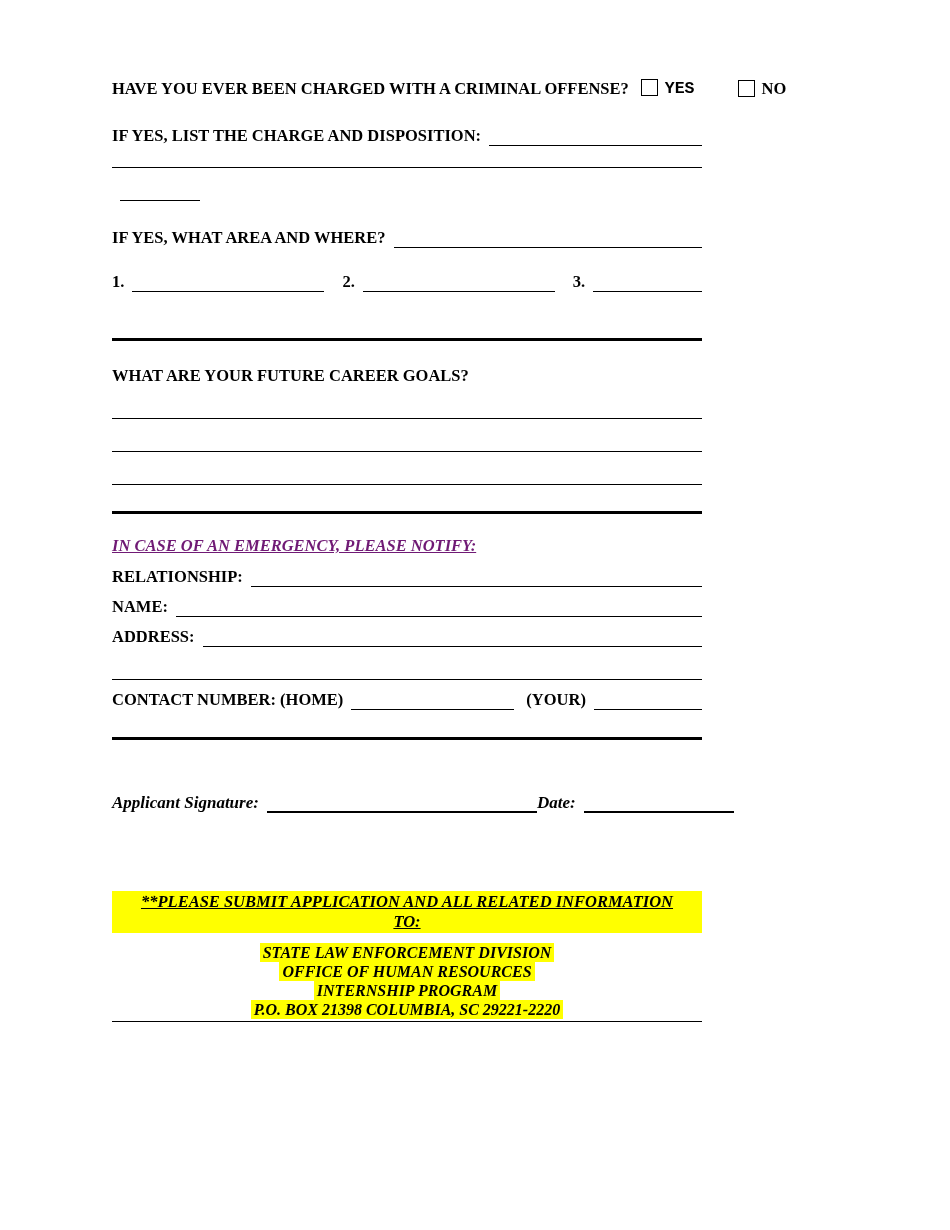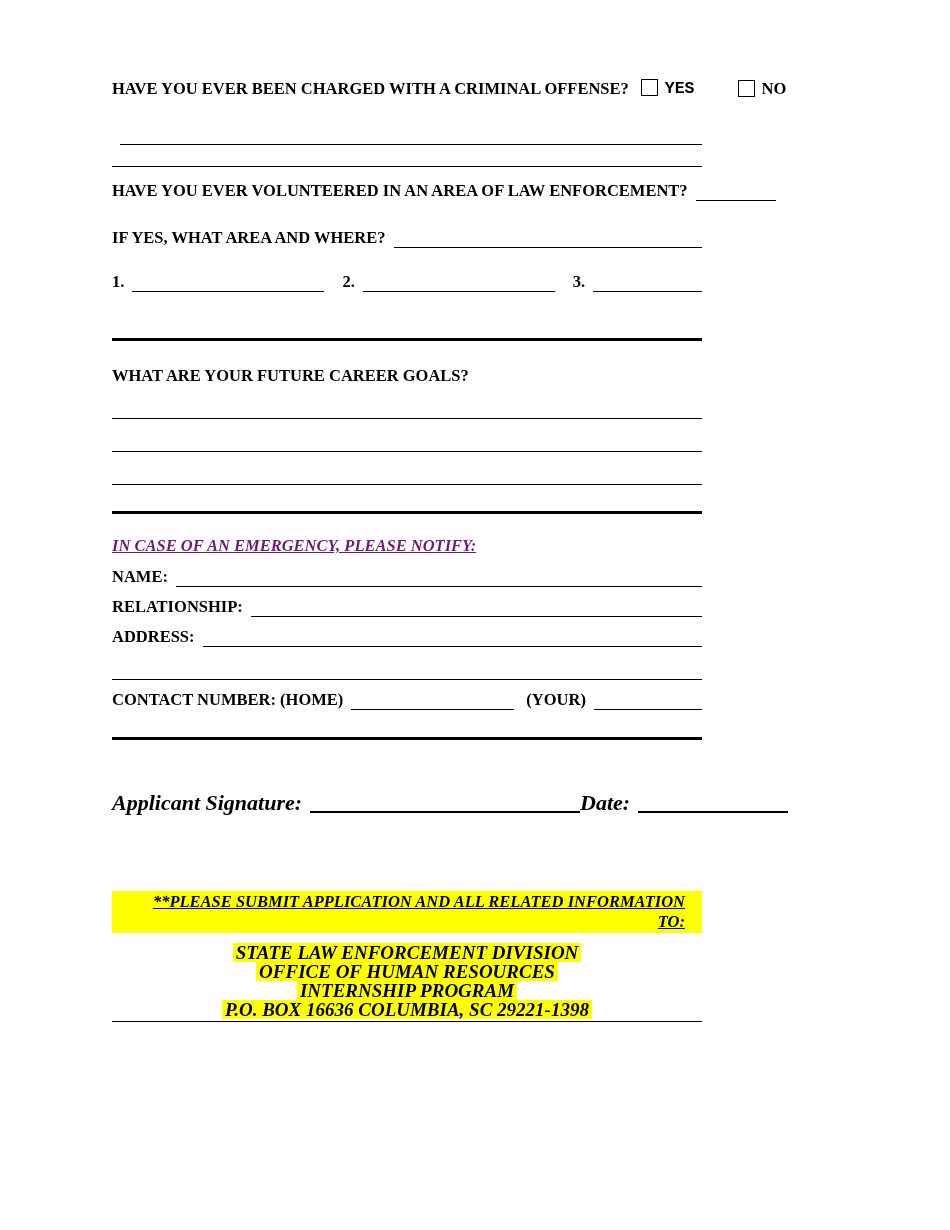--- a/index.html
+++ b/index.html
@@ -26,54 +26,54 @@
     vertical-align:-3px; margin-right:7px;
   }
   .note { font-size:14.5px; }
   .interest-para { margin:0 0 8px 0; line-height:28px; }
   .goal-line { border-bottom:1.6px solid #000; height:33px; }
   .red-underline {
     color:#701a75; font-style:italic; text-decoration:underline;
     margin:0; line-height:22px;
   }
   .efield { margin-top:9px; }
-  .sig-label { font-style:italic; font-size:22px; }
+  .sig-label { font-style:italic; font-size:17px; }
   .sigline { border-bottom:2.2px solid #000; height:20px; }
   .submit-wrap { text-align:center; }
   .hl { background:#ffff00; }
   .submit-heading {
     display:inline-block; font-style:italic; text-decoration:underline;
-    font-size:16.5px; padding:1px 17px;text-align:right;
+    font-size:16.5px; padding:1px 17px;
   }
-  .addr-block { text-align:center; font-style:italic; font-size:19px; line-height:19px; margin-top:10px; }
+  .addr-block { text-align:center; font-style:italic; font-size:16px; line-height:19px; margin-top:10px; }
   .addr-line { display:inline-block; padding:0 3px; }
   .footer-rule { border:none; border-top:1.8px solid #000; margin:2px 0 0 0; }
 </style>
 </head>
 <body>
 
 <div class="page">
 
   <div class="row" style="margin-bottom:26px;">
     <span class="lbl">HAVE YOU EVER BEEN CHARGED WITH A CRIMINAL OFFENSE?</span>
     <span style="margin-left:12px; white-space:nowrap;font-family:Liberation Mono, monospace;">
       <span class="checkbox"></span><span class="lbl">YES</span>
     </span>
     <span style="margin-left:43px; white-space:nowrap;">
       <span class="checkbox"></span><span class="lbl">NO</span>
     </span>
   </div>
 
   <div class="row">
+    <span class="lbl">IF YES, LIST THE CHARGE AND DISPOSITION:</span>
     <span class="fill"></span>
   </div>
   <div class="fullline" style="margin-top:2px; margin-bottom:13px;"></div>
 
   <div class="row" style="margin-bottom:26px;">
-    <span class="lbl">HAVE YOU EVER VOLUNTEERED IN AN AREA OF LAW ENFORCEMENT?</span>
     <span class="fill fixed" style="width:80px;"></span>
   </div>
 
   <div class="row" style="margin-bottom:23px;">
     <span class="lbl">IF YES, WHAT AREA AND WHERE?</span>
     <span class="fill"></span>
   </div>
 
 
   <div class="row">
@@ -90,25 +90,25 @@
   <div class="lbl" style="margin-top:24px;">WHAT ARE YOUR FUTURE CAREER GOALS?</div>
   <div class="goal-line"></div>
   <div class="goal-line"></div>
   <div class="goal-line"></div>
 
   <hr class="thickrule" style="margin-top:26px;">
 
   <p class="red-underline" style="margin-top:21px;">IN CASE OF AN EMERGENCY, PLEASE NOTIFY:</p>
 
   <div class="row efield">
-    <span class="lbl">NAME:</span>
+    <span class="lbl">RELATIONSHIP:</span>
     <span class="fill"></span>
   </div>
   <div class="row efield">
-    <span class="lbl">RELATIONSHIP:</span>
+    <span class="lbl">NAME:</span>
     <span class="fill"></span>
   </div>
   <div class="row efield">
     <span class="lbl">ADDRESS:</span>
     <span class="fill"></span>
   </div>
   <div class="fullline" style="margin-top:13px;"></div>
 
   <div class="row efield">
     <span class="lbl">CONTACT NUMBER: (HOME)</span>
@@ -127,18 +127,18 @@
   </div>
 
   <div class="submit-wrap" style="margin-top:78px;">
     <span class="submit-heading hl">**PLEASE SUBMIT APPLICATION AND ALL RELATED INFORMATION TO:</span>
   </div>
 
   <div class="addr-block">
     <span class="addr-line hl">STATE LAW ENFORCEMENT DIVISION</span><br>
     <span class="addr-line hl">OFFICE OF HUMAN RESOURCES</span><br>
     <span class="addr-line hl">INTERNSHIP PROGRAM</span><br>
-    <span class="addr-line hl">P.O. BOX 16636 COLUMBIA, SC 29221-1398</span>
+    <span class="addr-line hl">P.O. BOX 21398 COLUMBIA, SC 29221-2220</span>
   </div>
 
   <hr class="footer-rule">
 
 </div>
 
 </body></html>

